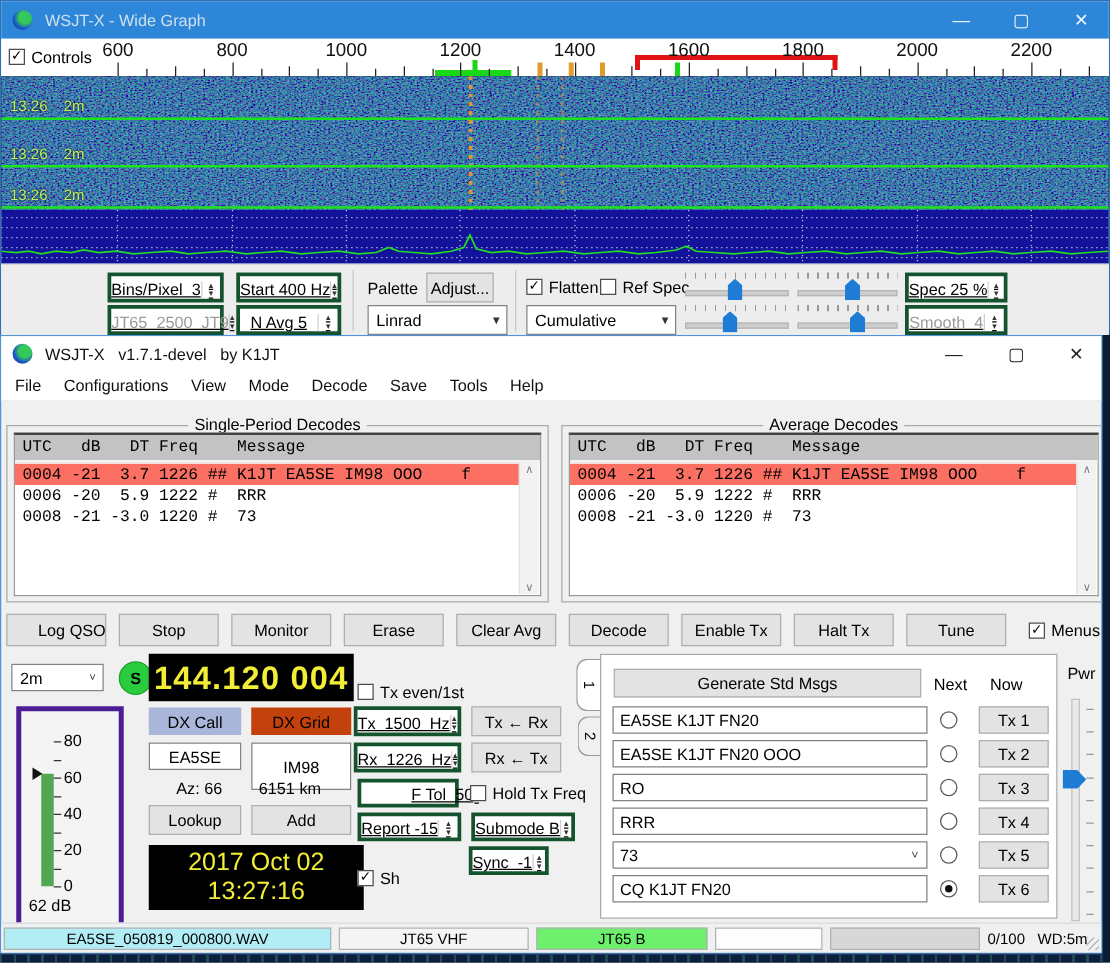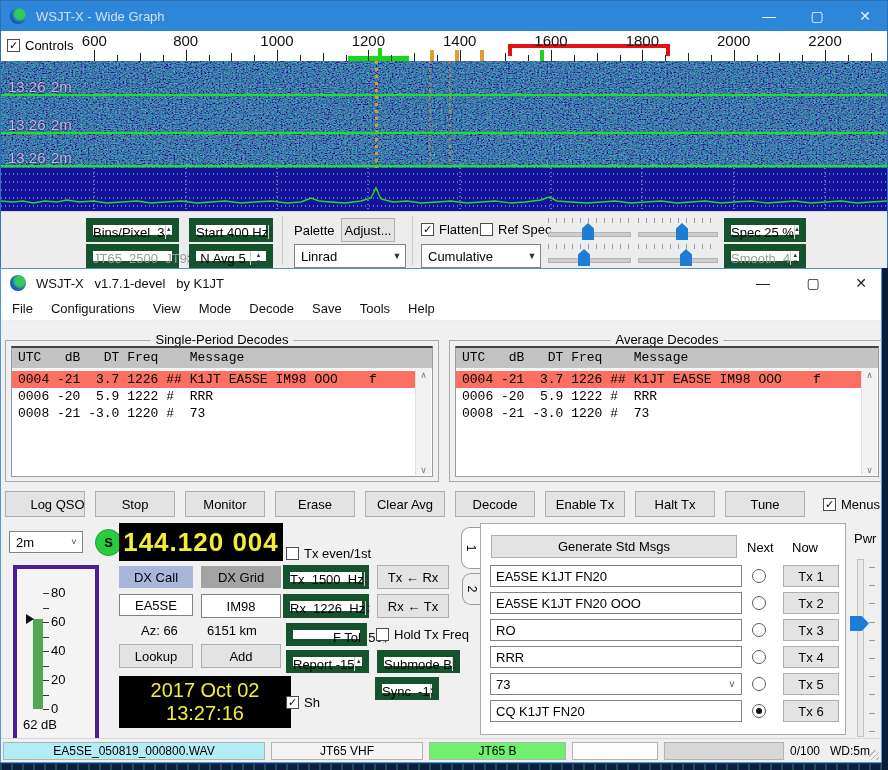--- a/index.html
+++ b/index.html
@@ -26,33 +26,33 @@
   .ftick{position:absolute;bottom:0;width:1px;height:6px;background:#222;}
   .ftick.mid{height:8px;}
   .ftick.major{height:11px;}
   .mk-greenbar{position:absolute;bottom:0;height:5px;background:#18d818;}
   .mk-greentick{position:absolute;bottom:0;width:4px;height:13px;background:#18d818;}
   .mk-orangetick{position:absolute;bottom:0;width:4px;height:11px;background:#e39b2d;}
   .mk-redspan{position:absolute;top:13px;height:12px;border-top:4px solid #e01414;border-left:4px solid #e01414;border-right:4px solid #e01414;box-sizing:border-box;}
   
   .wg-waterfall{position:absolute;left:0;top:60px;width:886px;height:107px;overflow:hidden;background:#0d2440;}
   .wf-line{position:absolute;left:0;width:100%;height:2px;background:#1ce41c;}
-  .wf-label{position:absolute;color:#c4b5fd;font-size:15px;text-shadow:0 0 2px #000;}
+  .wf-label{position:absolute;color:#bef264;font-size:12px;text-shadow:0 0 2px #000;}
   .wf-streak{position:absolute;top:0;height:100%;width:3px;
     background:repeating-linear-gradient(180deg,rgba(233,150,40,.95) 0 3px,rgba(233,150,40,0) 3px 7px);}
   .wf-streak.faint{opacity:.55;width:2px;}
   
   .wg-spectrum{position:absolute;left:0;top:167px;width:886px;height:43px;background:#12129a;overflow:hidden;}
   
   .wg-controls{position:absolute;left:0;top:210px;width:886px;height:57px;background:#ededed;border-top:1px solid #d6d6d6;}
   .vsep{position:absolute;top:4px;height:49px;width:1px;background:#c9c9c9;}
   
   .btn{background:#e3e3e3;border:1px solid #aeaeae;display:flex;align-items:center;justify-content:center;font-size:13px;box-sizing:border-box;white-space:pre;}
   .field{background:#fff;border:1px solid #828282;display:flex;align-items:center;padding-left:5px;font-size:13px;box-sizing:border-box;white-space:pre;}
-  .spin{background:#fff;border:7px solid #14532d;display:flex;align-items:flex-start;box-sizing:border-box;}
+  .spin{background:#fff;border:3px solid #14532d;display:flex;align-items:flex-end;box-sizing:border-box;text-decoration:underline;}
   .spin .t{flex:1;display:flex;align-items:center;justify-content:center;font-size:13px;white-space:pre;}
   .spin .ar{width:15px;display:flex;flex-direction:column;border-left:1px solid #cfcfcf;}
   .spin .ar span{flex:1;display:flex;align-items:center;justify-content:center;font-size:7px;line-height:1;color:#333;}
   .spin.dis .t{color:#9b9b9b;}
   .dd{background:#fff;border:1px solid #828282;display:flex;align-items:center;box-sizing:border-box;font-size:13px;}
   .dd .t{flex:1;padding-left:6px;white-space:pre;}
   .dd .c{width:16px;text-align:center;font-size:9px;color:#333;}
   .cb{display:flex;align-items:center;gap:5px;font-size:13px;white-space:pre;}
   .cb .bx{width:13px;height:13px;background:#fff;border:1px solid #4c4c4c;display:flex;align-items:center;justify-content:center;font-size:11px;line-height:1;box-sizing:border-box;flex:0 0 auto;}
   .radio{width:14px;height:14px;border:1px solid #5a5a5a;border-radius:50%;background:#fff;position:relative;box-sizing:border-box;}
@@ -389,27 +389,27 @@
         <div class="meter-label" style="left: 34px; top: 74px;">40</div>
         <div class="meter-label" style="left: 34px; top: 103px;">20</div>
         <div class="meter-label" style="left: 34px; top: 132px;">0</div>
       </div>
     <span style="position:absolute;left:6px;top:148px;">62 dB</span>
   </div>
 
   <div class="btn" style="position:absolute;left:118px;top:297px;width:74px;height:22px;background:#a9b6d9;border:none;">
     <span>DX Call</span>
   </div>
-  <div class="btn" style="position:absolute;left:200px;top:297px;width:80px;height:22px;background:#a3a3a3;border:none;text-align:center;">
+  <div class="btn" style="position:absolute;left:200px;top:297px;width:80px;height:22px;background:#c2410c;border:none;text-align:center;">
     <span>DX Grid</span>
   </div>
   <div class="field" style="position:absolute;left:118px;top:325px;width:74px;height:22px;justify-content:center;padding-left:0;">
     <span>EA5SE</span>
   </div>
-  <div class="field" style="position:absolute;left:200px;top:325px;width:80px;height:24px;justify-content:center;padding-left:0;">
+  <div class="field" style="position:absolute;left:200px;top:325px;width:80px;height:38px;justify-content:center;padding-left:0;">
     <span>IM98</span>
   </div>
   <span class="abs" style="left:140px;top:354px;">Az: 66</span>
   <span class="abs" style="left:206px;top:354px;">6151 km</span>
   <div class="btn" style="position:absolute;left:118px;top:375px;width:74px;height:24px;">
     <span>Lookup</span>
   </div>
   <div class="btn" style="position:absolute;left:200px;top:375px;width:80px;height:24px;">
     <span>Add</span>
   </div>

